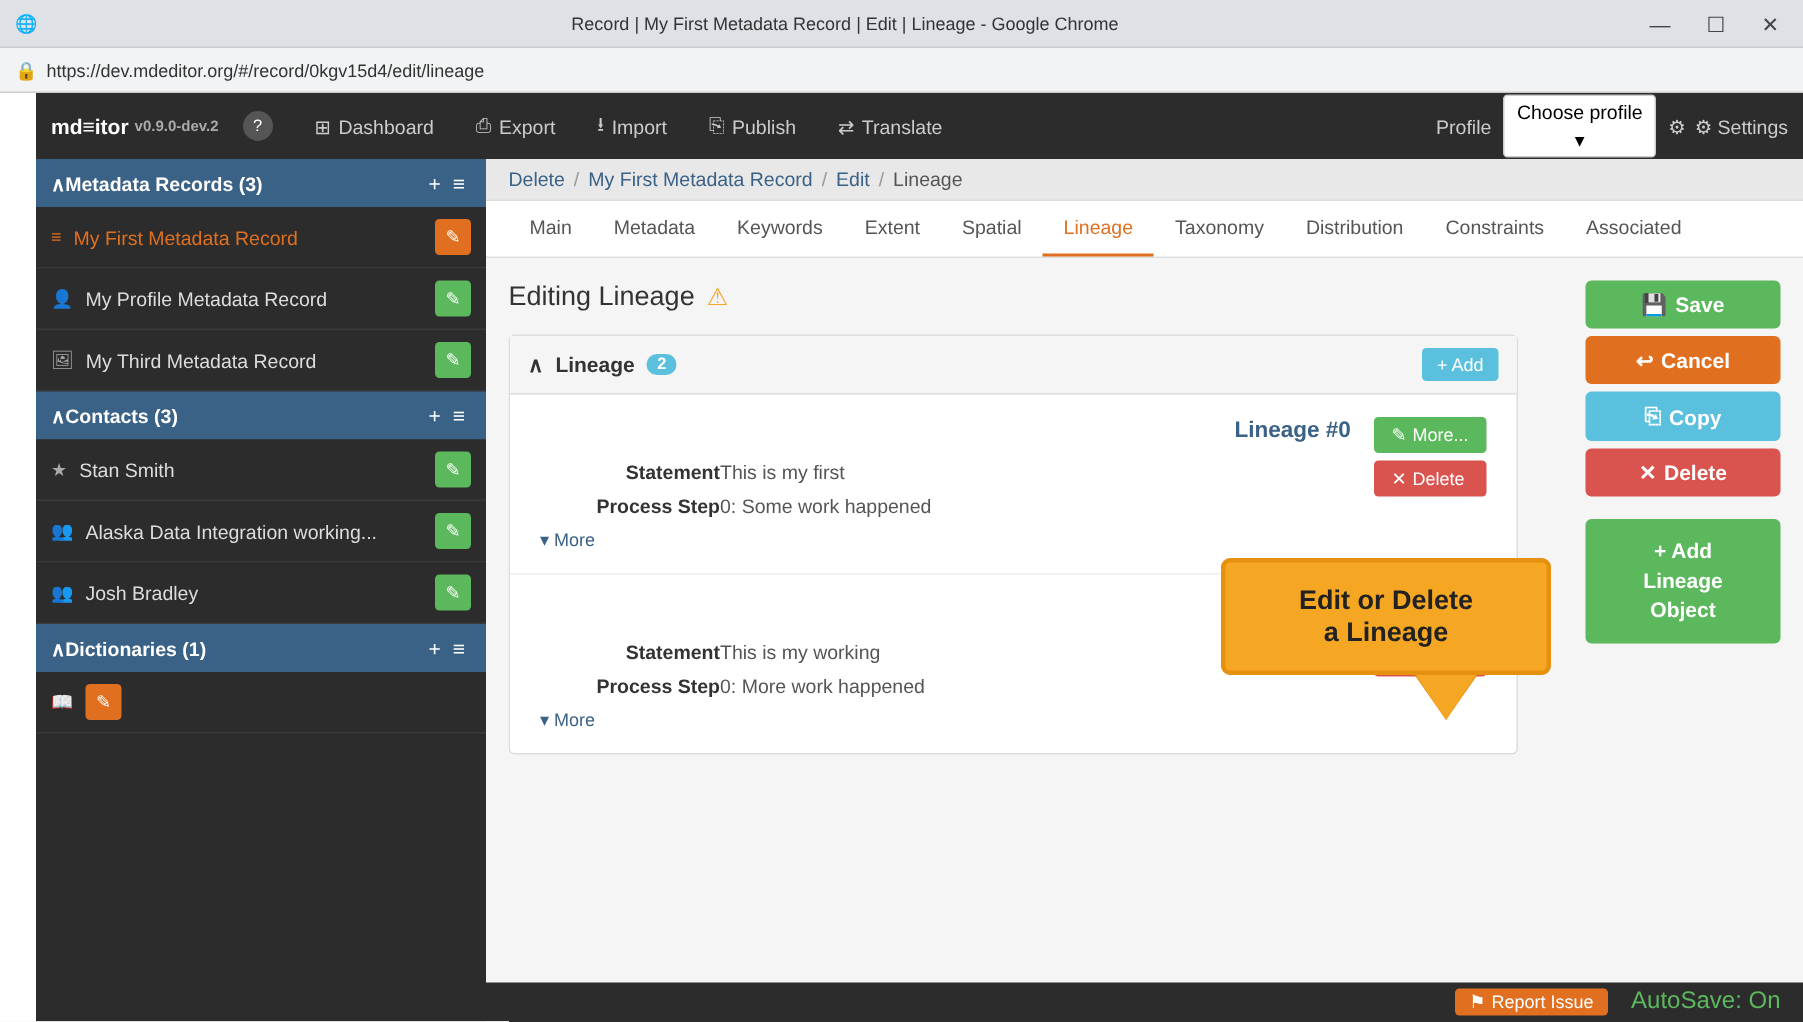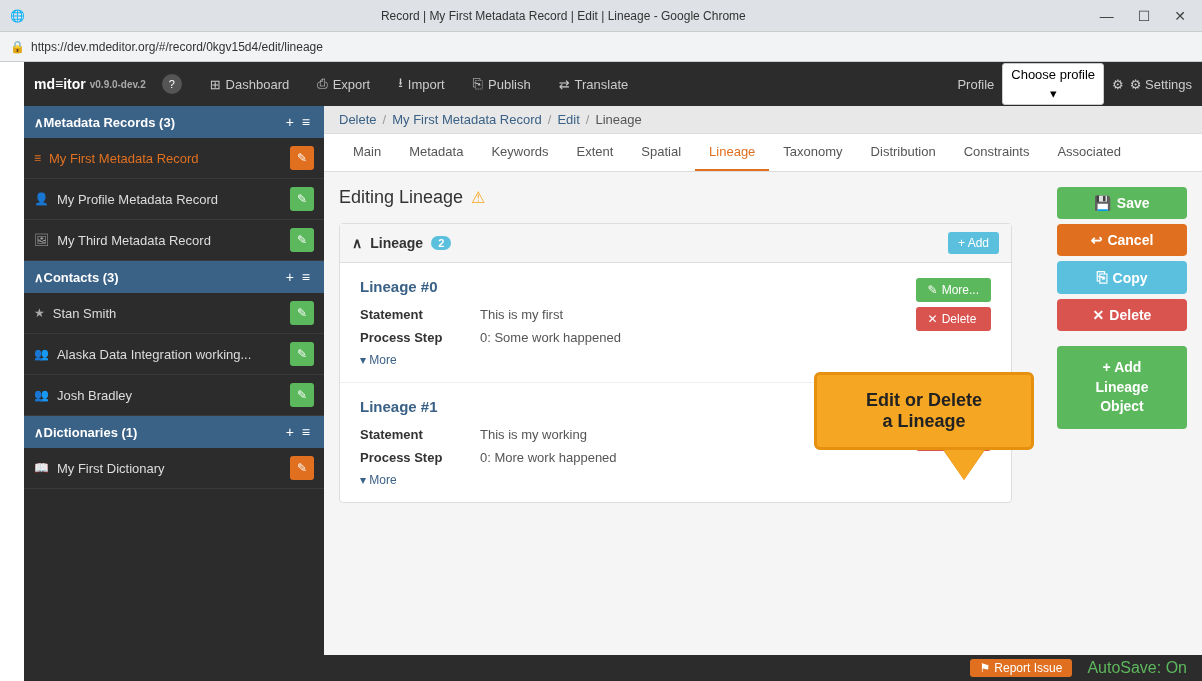--- a/index.html
+++ b/index.html
@@ -443,21 +443,21 @@
       color: #aaa;
       font-size: 16px;
     }
     .autosave-status span { color: #5cb85c; }
 
     
     .lineage-item-inner {
       display: flex;
       justify-content: space-between;
     }
-    .lineage-item-main { flex: 1; }
+    .lineage-item-main { flex: 1; text-align: right; }
   </style>
 </head>
 <body>
 
 <div class="browser-title-bar">
   <span style="margin-right:8px;">🌐</span>
   <span class="title-text">Record | My First Metadata Record | Edit | Lineage - Google Chrome</span>
   <div class="win-controls">
     <span class="win-ctrl">—</span>
     <span class="win-ctrl">☐</span>
@@ -565,21 +565,20 @@
 
       <div class="sidebar-section-header sidebar-dict-section">
         <span>∧ </span>
         <span class="section-title">Dictionaries (1)</span>
         <button class="icon-btn">+</button>
         <button class="icon-btn">≡</button>
       </div>
 
       <div class="sidebar-item">
         <span class="item-icon" style="color:#aaa;">📖</span>
-        <span class="item-label">My First Dictionary</span>
         <button class="edit-btn" style="background:#e07020;">✎</button>
       </div>
 
     </div>
 
     <div class="main-panel">
 
       <div class="breadcrumb">
         <a>Delete</a>
         <span class="separator">/</span>

